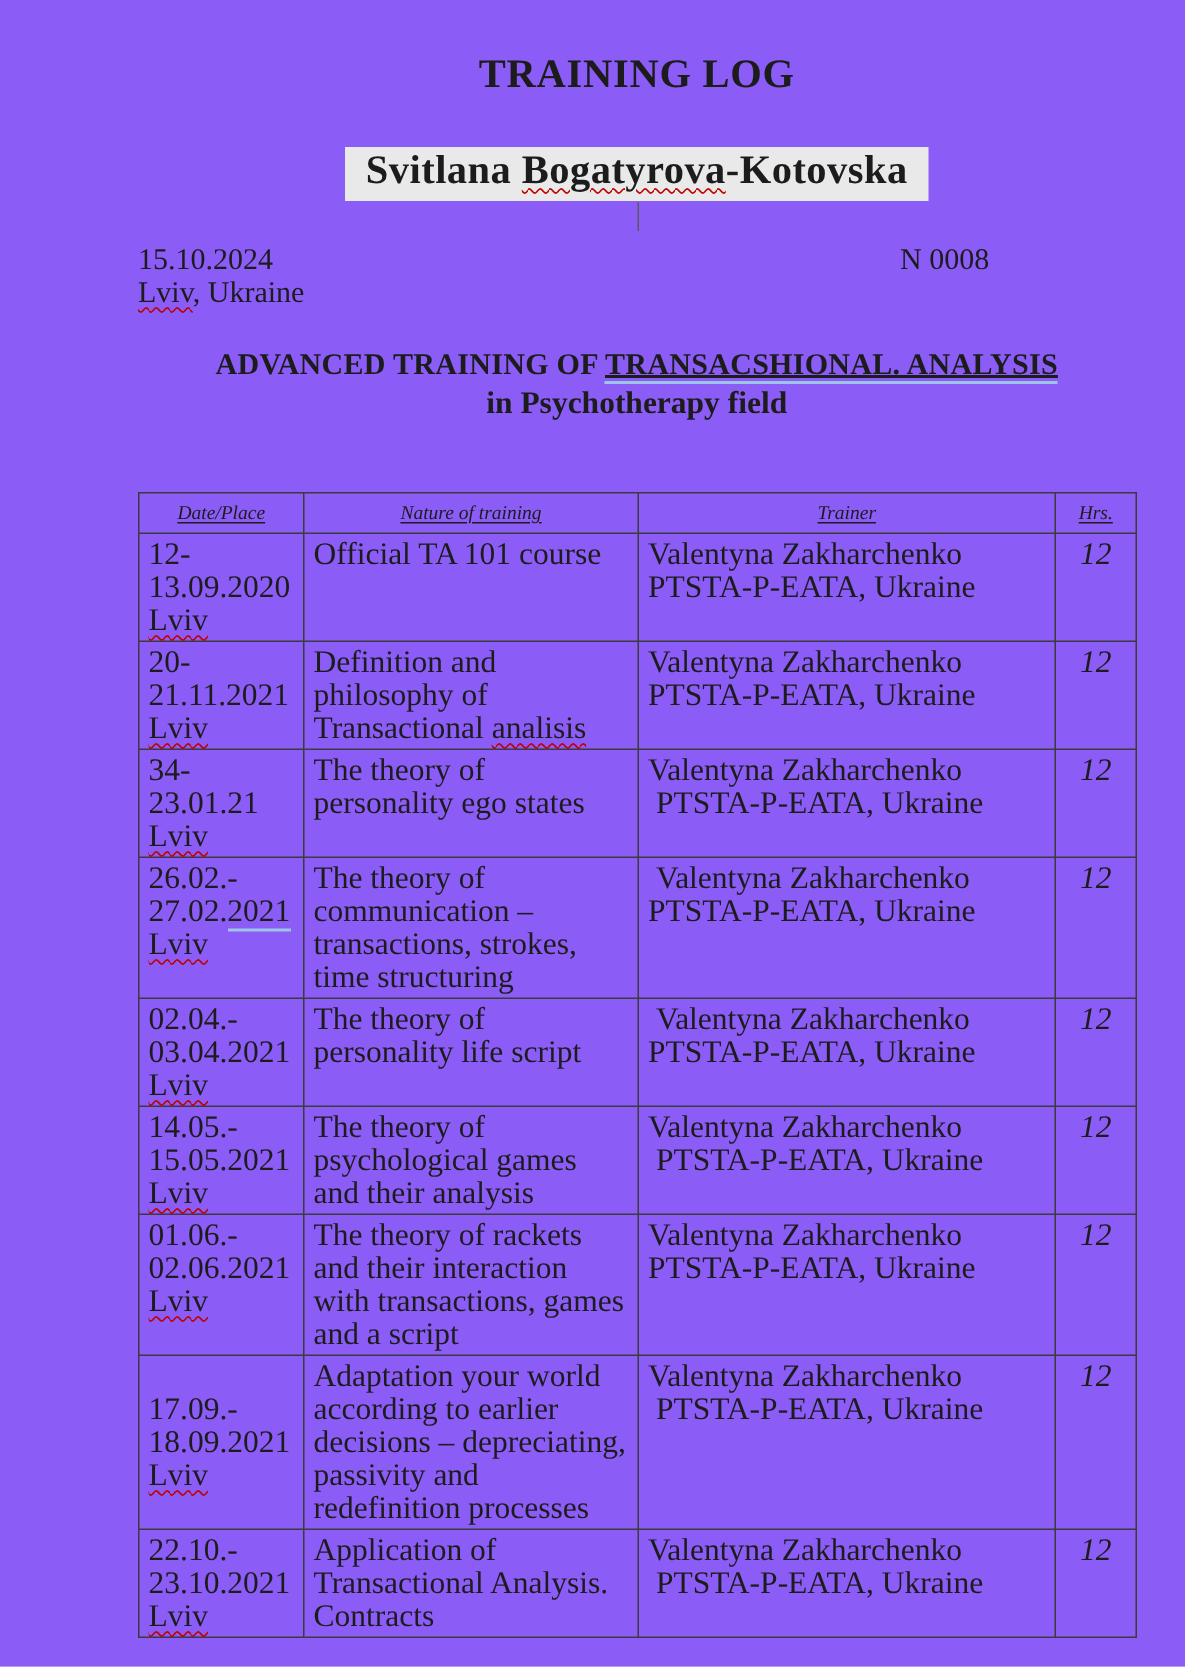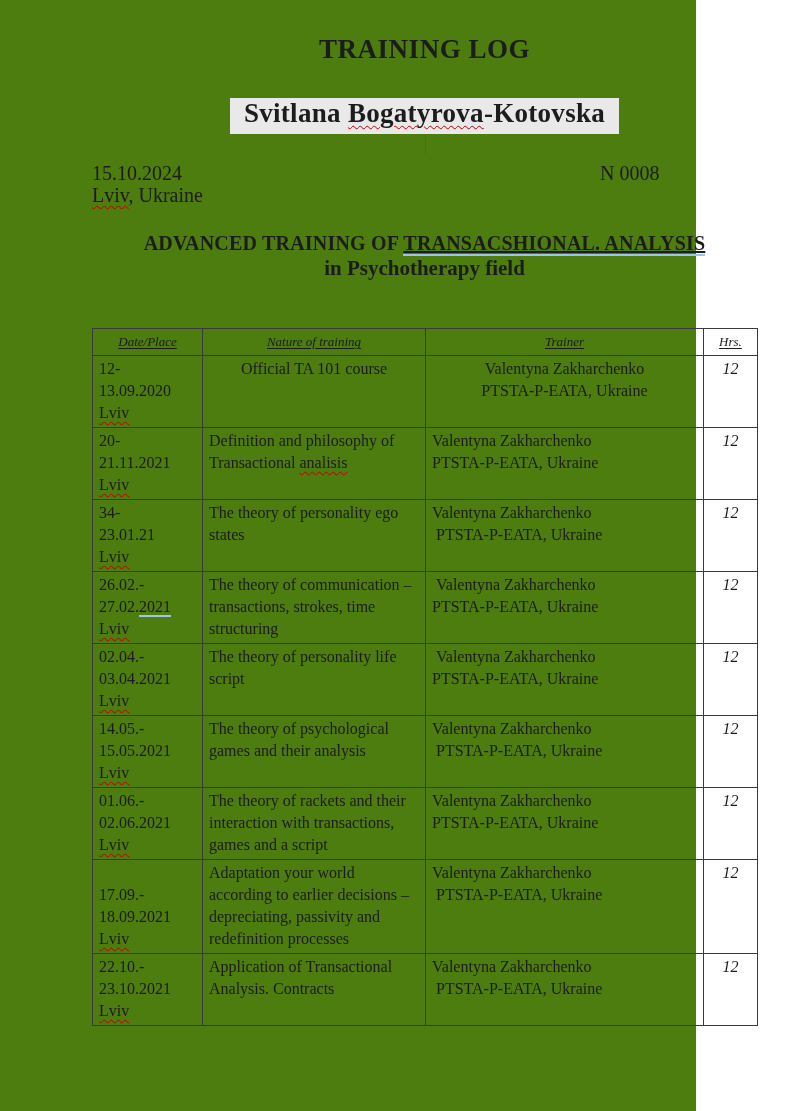--- a/index.html
+++ b/index.html
@@ -10,21 +10,21 @@
     --c-blue:#9dc3e6;
   }
   *{margin:0;padding:0;box-sizing:border-box;}
   html,body{background:#fff;}
   body{
     width:790px;height:1111px;
     font-family:"Liberation Serif","DejaVu Serif",serif;
     color:var(--c-text);
     overflow:hidden;
   }
-  .page{position:relative;width:696px;height:1111px;background:#4d7c0f;}
+  .page{position:relative;width:790px;height:1111px;background:#8b5cf6;}
   .content{position:relative;margin-left:92px;width:665px;}
 
   .doc-title{
     padding-top:34px;
     text-align:center;
     font-size:27px;font-weight:bold;letter-spacing:.5px;
   }
   .name-wrap{margin-top:33px;text-align:center;}
   .name-highlight{
     display:inline-block;
@@ -60,32 +60,32 @@
   table.training{
     margin-top:47px;
     width:665px;
     border-collapse:collapse;
     table-layout:fixed;
   }
   table.training td{
     border:1.5px solid var(--c-border);
     vertical-align:top;
     padding:2px 6px 3px 6px;
-    font-size:16px;
+    font-size:21px;
     line-height:22px;
   }
   tr.hdr td{
     text-align:center;
     font-style:italic;
     font-size:13px;
     padding:2px 4px;
   }
   tr.hdr td span{text-decoration:underline;text-underline-offset:2px;}
   td.hours-cell{text-align:center;font-style:italic;}
-  .cell-center{text-align:center;}
+  .cell-center{text-align:left;}
   .blue-underline{border-bottom:2px solid var(--c-blue);padding-bottom:0;}
 </style>
 </head>
 <body>
 
 <div class="page">
   <div class="content">
 
     <div class="doc-title">TRAINING LOG</div>
 

